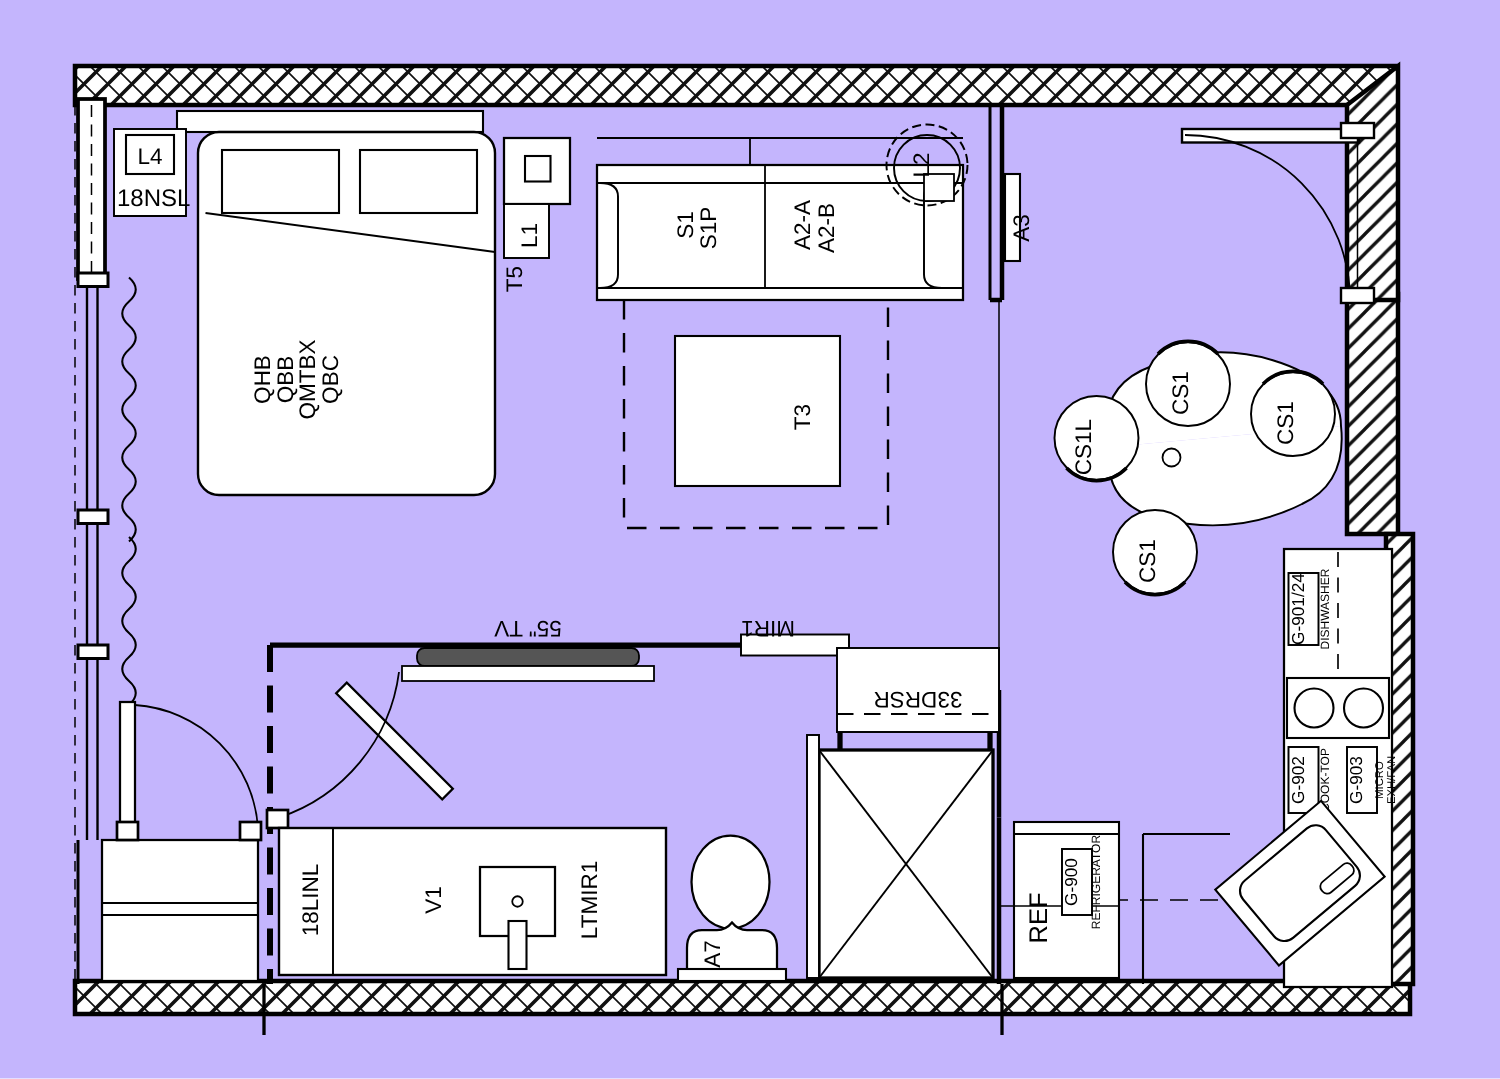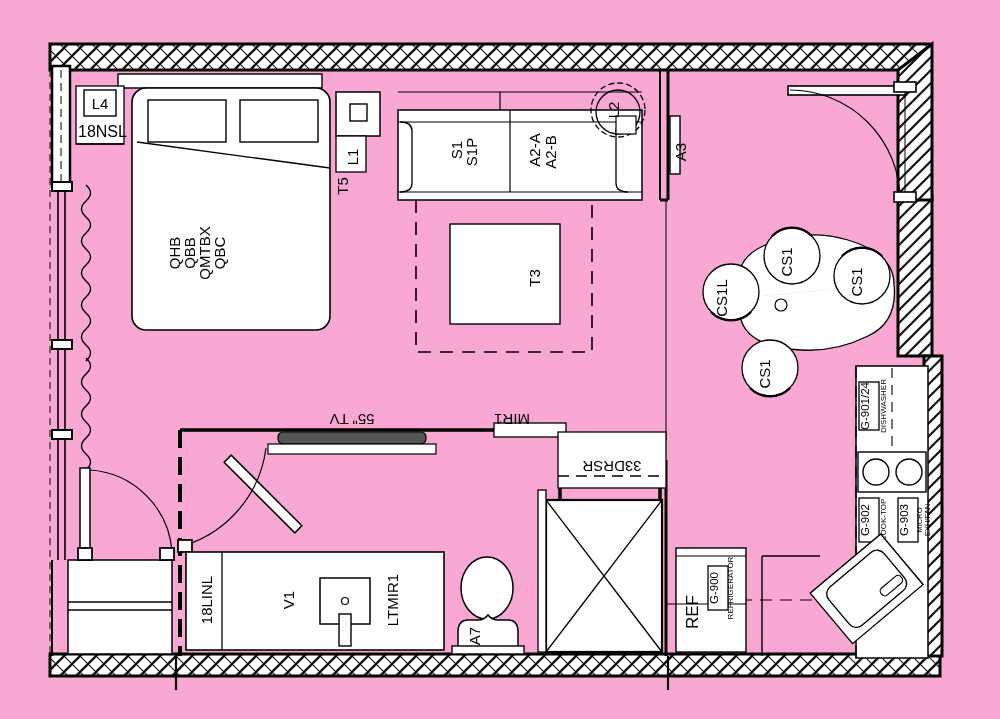--- a/index.html
+++ b/index.html
@@ -1,19 +1,19 @@
 <!DOCTYPE html>
 <html><head>
 <meta charset="utf-8">
 <title>Floor Plan</title>
 <style>
   html,body{margin:0;padding:0;background:#ffffff;}
   body{width:1000px;height:719px;overflow:hidden;
        font-family:"Liberation Sans", sans-serif;}
-  #plan-root{position:relative;width:1000px;height:719px;background:#f9a8d4;}
+  #plan-root{position:relative;width:1000px;height:719px;background:#c4b5fd;}
   svg{display:block;}
   .lbl{font-family:"Liberation Sans", sans-serif;fill:#000;}
 </style>
 </head>
 <body>
 
 <div id="plan-root">
 <svg width="1000" height="719" viewBox="0 0 1000 719">
 
   <defs>

